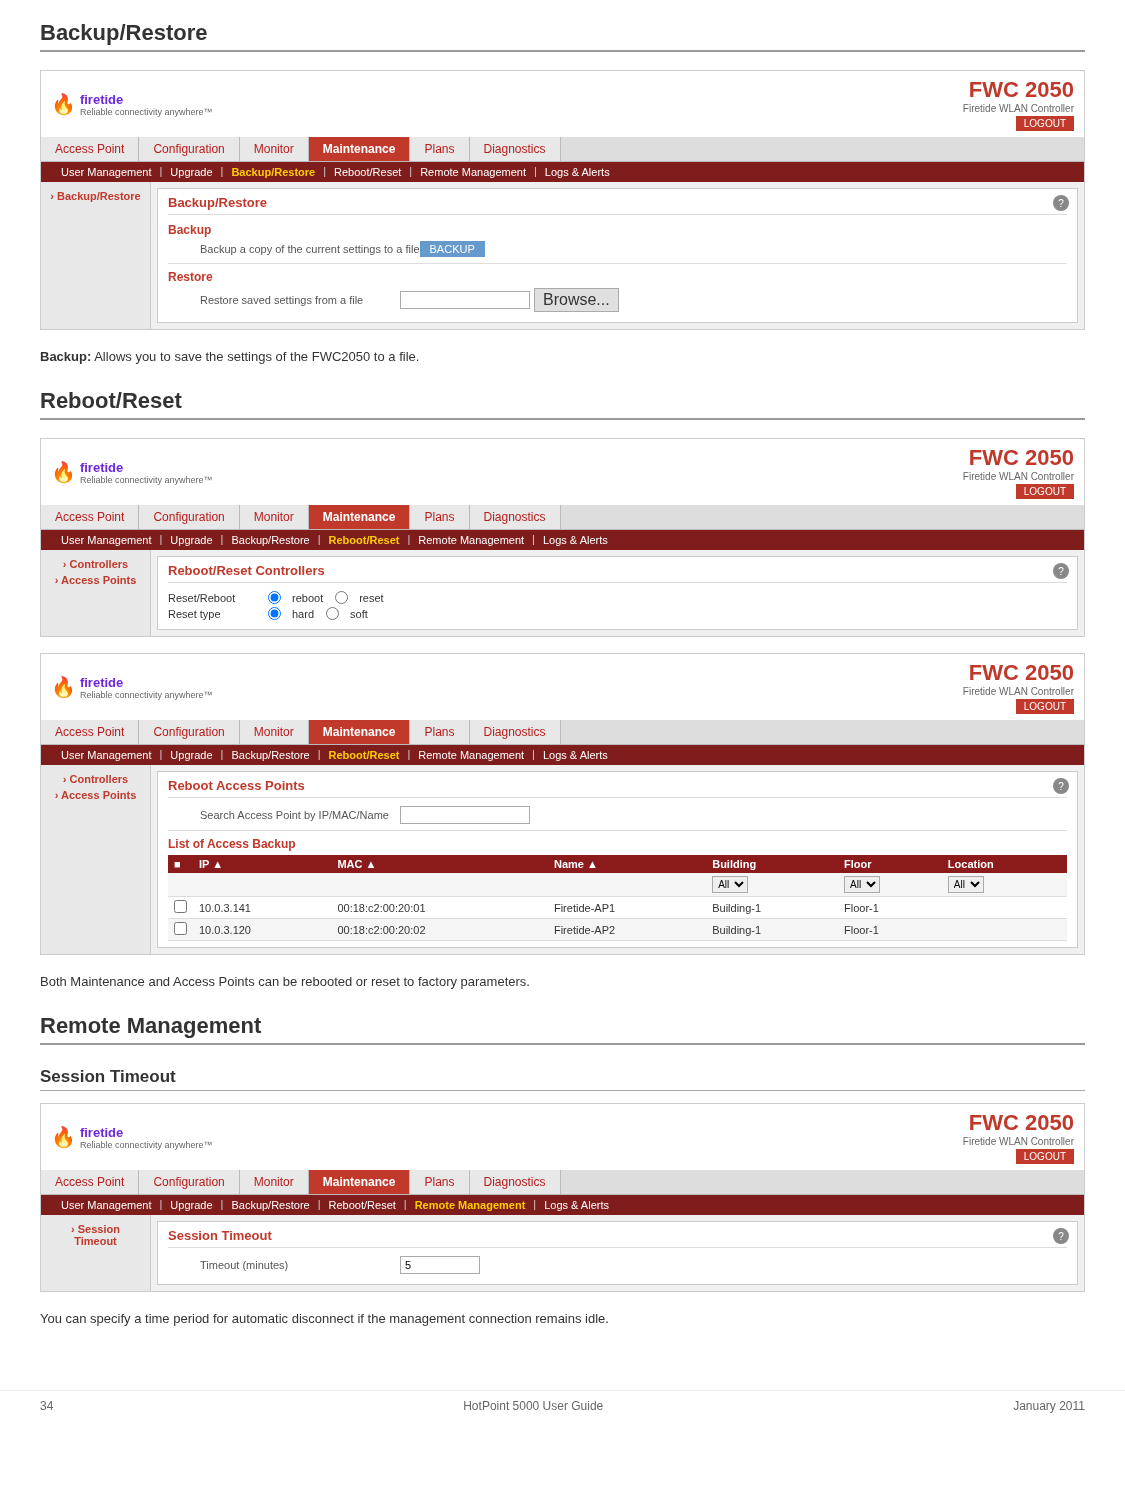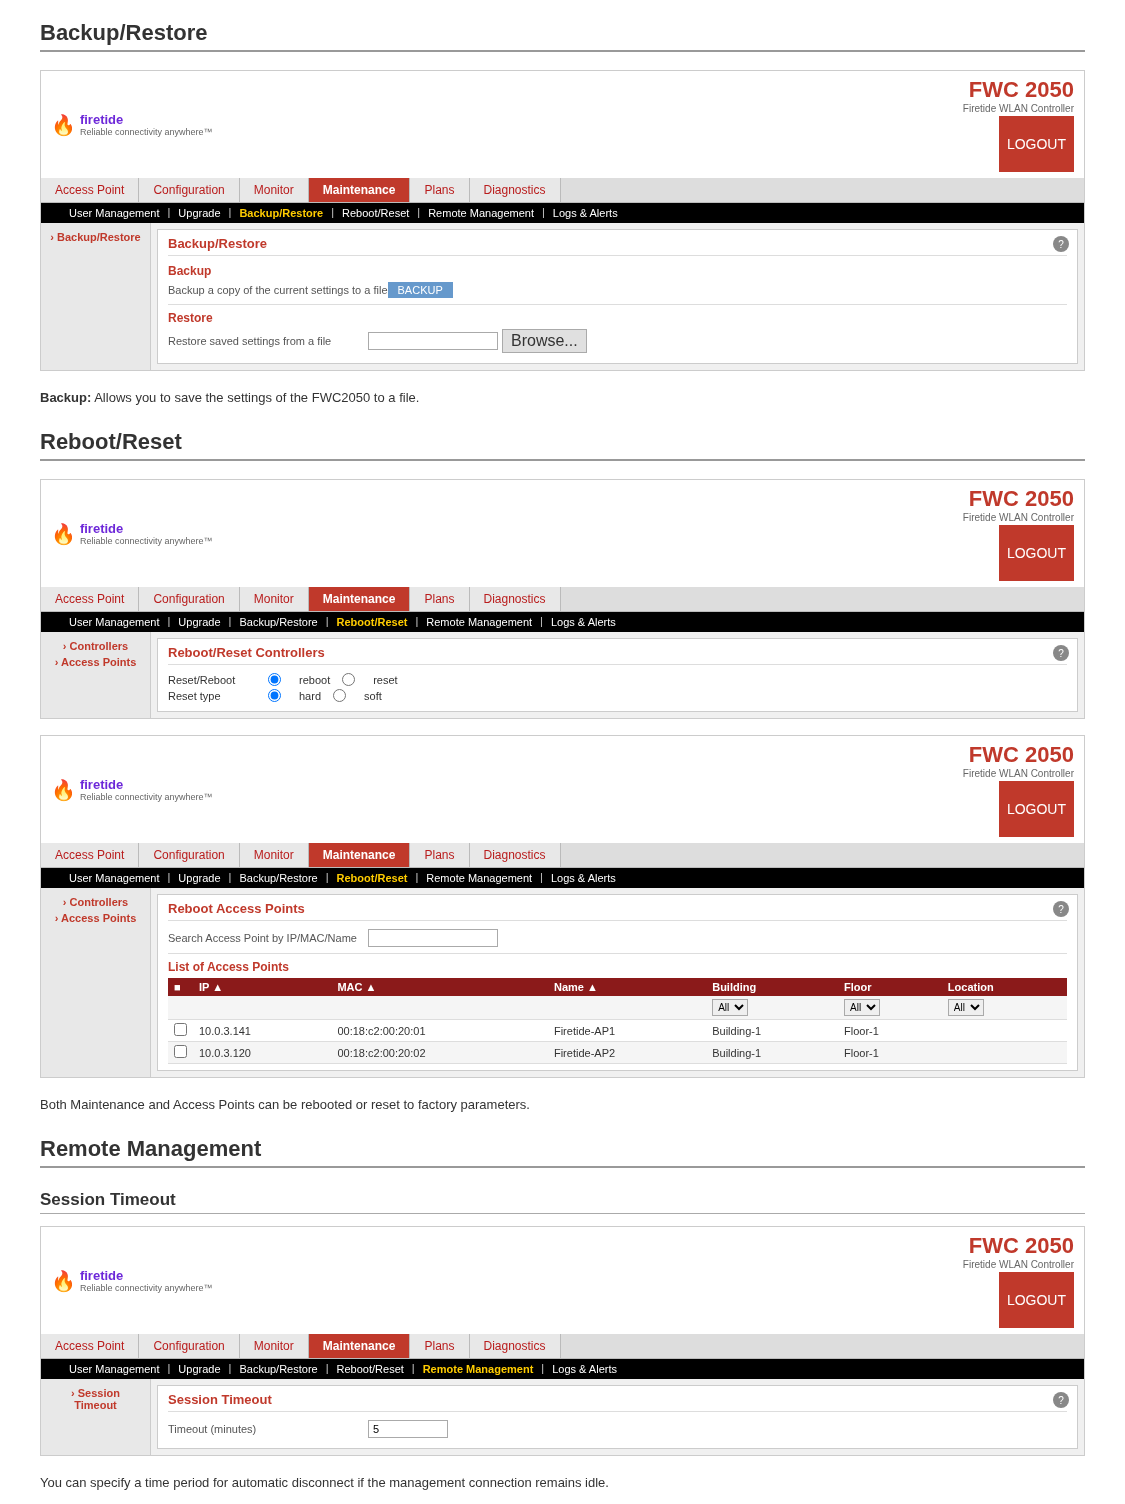--- a/index.html
+++ b/index.html
@@ -87,22 +87,22 @@
     .model-desc {
       font-size: 10px;
       color: #666;
       display: block;
     }
 
     .logout-btn {
       background: #c0392b;
       color: #fff;
       border: none;
-      padding: 20px 8px;
-      font-size: 14px;
+      padding: 2px 8px;
+      font-size: 10px;
       cursor: pointer;
       display: block;
       margin-top: 2px;
       margin-left: auto;
       text-align: center;
     }
 
     
     .nav-tabs {
       display: flex;
@@ -120,23 +120,23 @@
     }
 
     .nav-tab.active {
       background: #c0392b;
       color: #fff;
       font-weight: bold;
     }
 
     
     .sub-nav {
-      background: #000000;
-      display: flex;
-      padding: 3px 24px;
+      background: #7f1d1d;
+      display: flex;
+      padding: 3px 16px;
       gap: 4px;
     }
 
     .sub-nav-item {
       color: #fff;
       font-size: 11px;
       padding: 1px 4px;
       cursor: pointer;
     }
 
@@ -219,20 +219,21 @@
       color: #c0392b;
       margin-bottom: 4px;
     }
 
     .field-row {
       display: flex;
       align-items: center;
       margin-bottom: 4px;
       font-size: 11px;
       color: #555;
+      margin-left: 32px;
     }
 
     .field-row label {
       min-width: 200px;
     }
 
     .backup-btn {
       background: #6699cc;
       color: #fff;
       border: none;
@@ -289,21 +290,21 @@
 
     .radio-group {
       display: flex;
       align-items: center;
       gap: 12px;
     }
 
     .radio-option {
       display: flex;
       align-items: center;
-      gap: 18px;
+      gap: 11px;
     }
 
     
     .ap-table {
       width: 100%;
       border-collapse: collapse;
       font-size: 11px;
     }
 
     .ap-table th {
@@ -592,21 +593,21 @@
             <div class="panel-title">Reboot Access Points</div>
             <div class="panel-help">?</div>
 
             <div class="field-row">
               <label>Search Access Point by IP/MAC/Name</label>
               <input class="search-input" type="text" style="">
             </div>
 
             <hr class="divider-line">
 
-            <div class="field-section-title">List of Access Points</div>
+            <div class="field-section-title">List of Access Backup</div>
             <table class="ap-table">
               <thead>
                 <tr>
                   <th class="col-check">■</th>
                   <th>IP ▲</th>
                   <th>MAC ▲</th>
                   <th>Name ▲</th>
                   <th>Building</th>
                   <th>Floor</th>
                   <th>Location</th>

